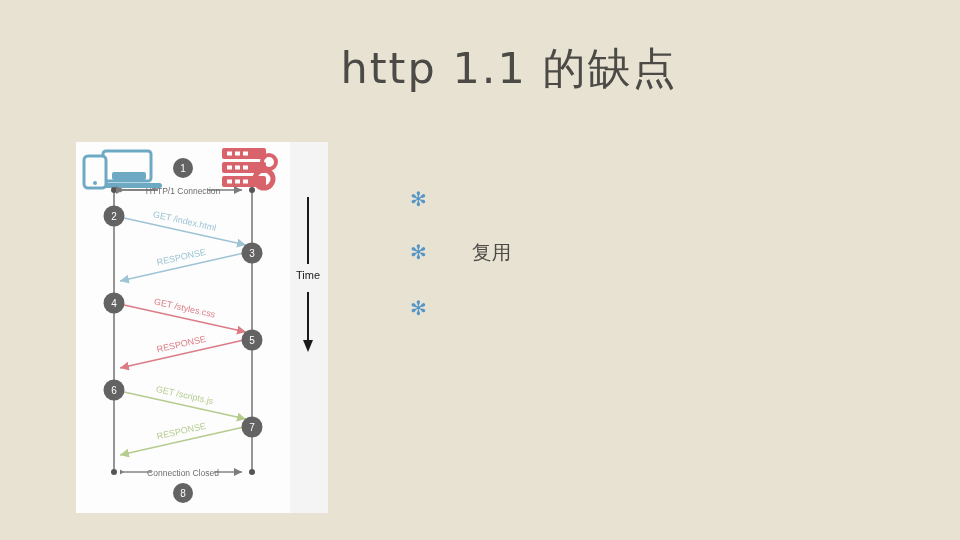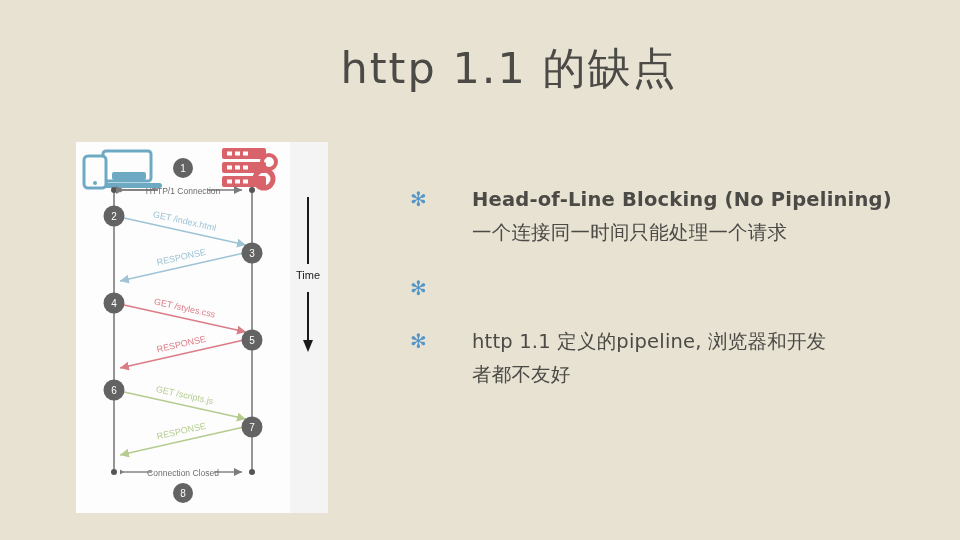--- a/index.html
+++ b/index.html
@@ -217,34 +217,27 @@
         <line x1="232" y1="150" x2="232" y2="200" stroke="#1a1a1a" stroke-width="2"></line>
         <path d="M227,198 L237,198 L232,210 z" fill="#1a1a1a"></path>
       </g>
     </svg>
   </div>
 
   <div id="bullet-list">
 
     <div class="bullet-row">
       <div class="bullet-marker">✻</div>
-      <div class="bullet-text">
-        <span class="bullet-line l1">Head-of-Line Blocking (No Pipelining)</span>
-        <span class="bullet-line l2">一个连接同一时间只能处理一个请求</span>
-      </div>
     </div>
 
     <div class="bullet-row">
       <div class="bullet-marker">✻</div>
       <div class="bullet-text">
+        <span class="bullet-line l2">复用</span>
       </div>
     </div>
 
     <div class="bullet-row">
       <div class="bullet-marker">✻</div>
-      <div class="bullet-text">
-        <span class="bullet-line l2">http 1.1 定义的pipeline, 浏览器和开发</span>
-        <span class="bullet-line l2">者都不友好</span>
-      </div>
     </div>
 
   </div>
 </div>
 
 </body></html>

